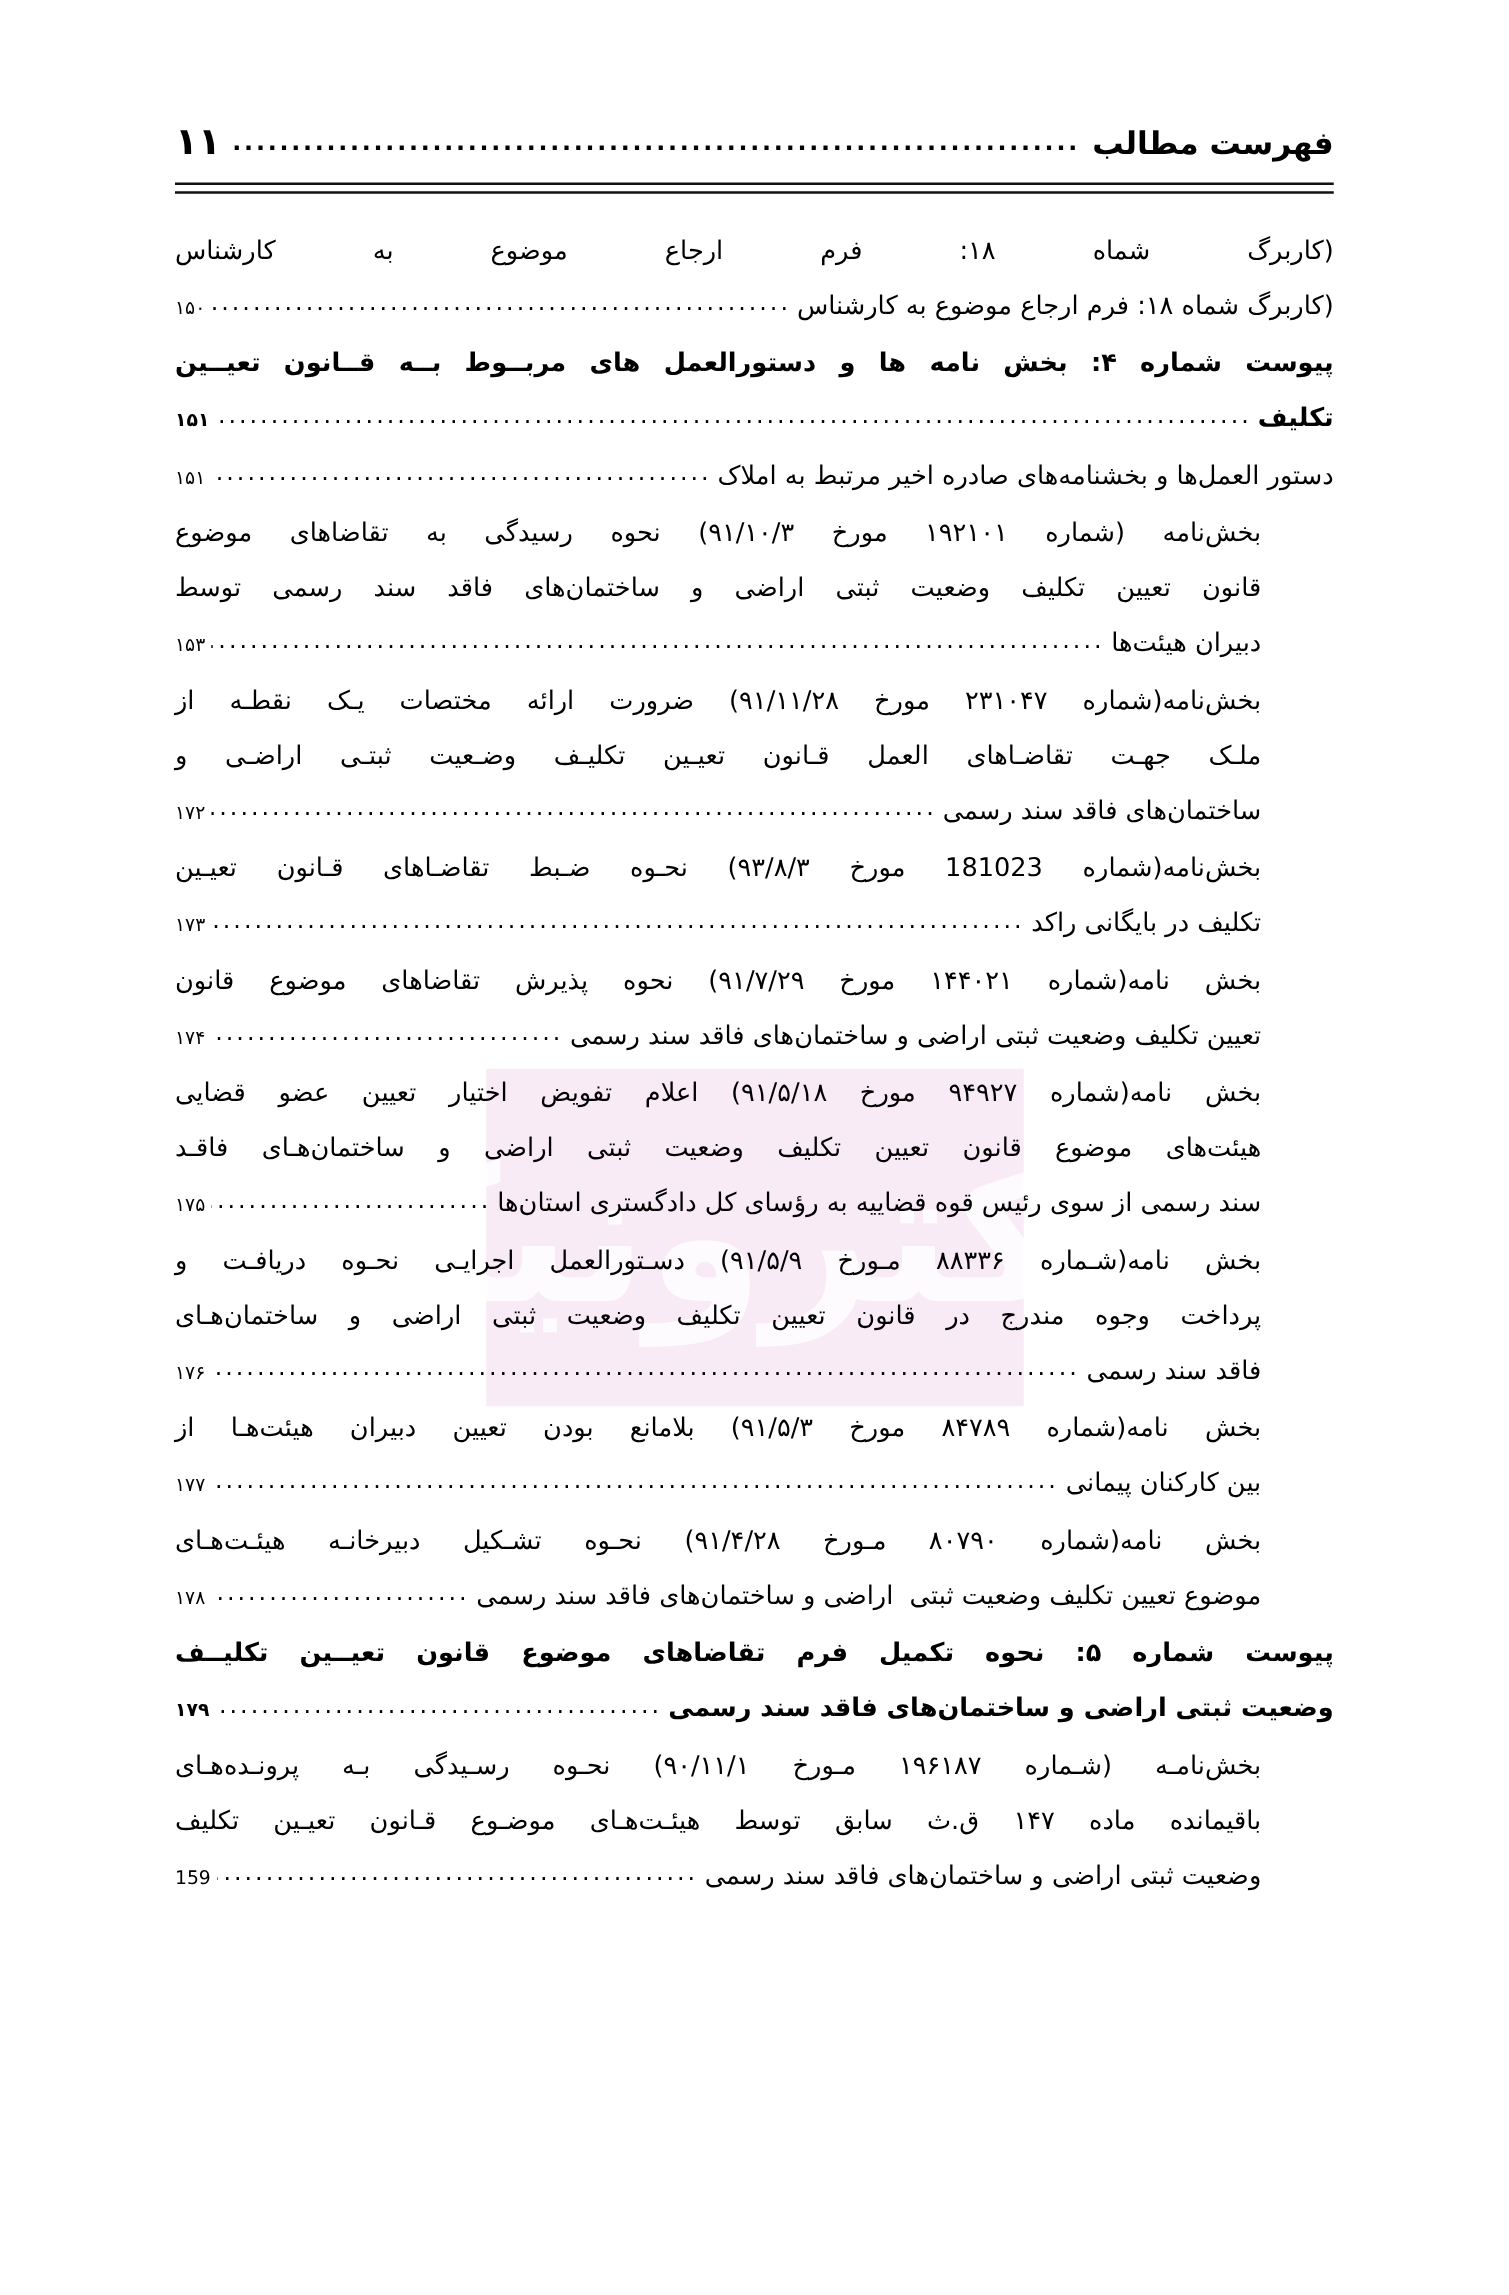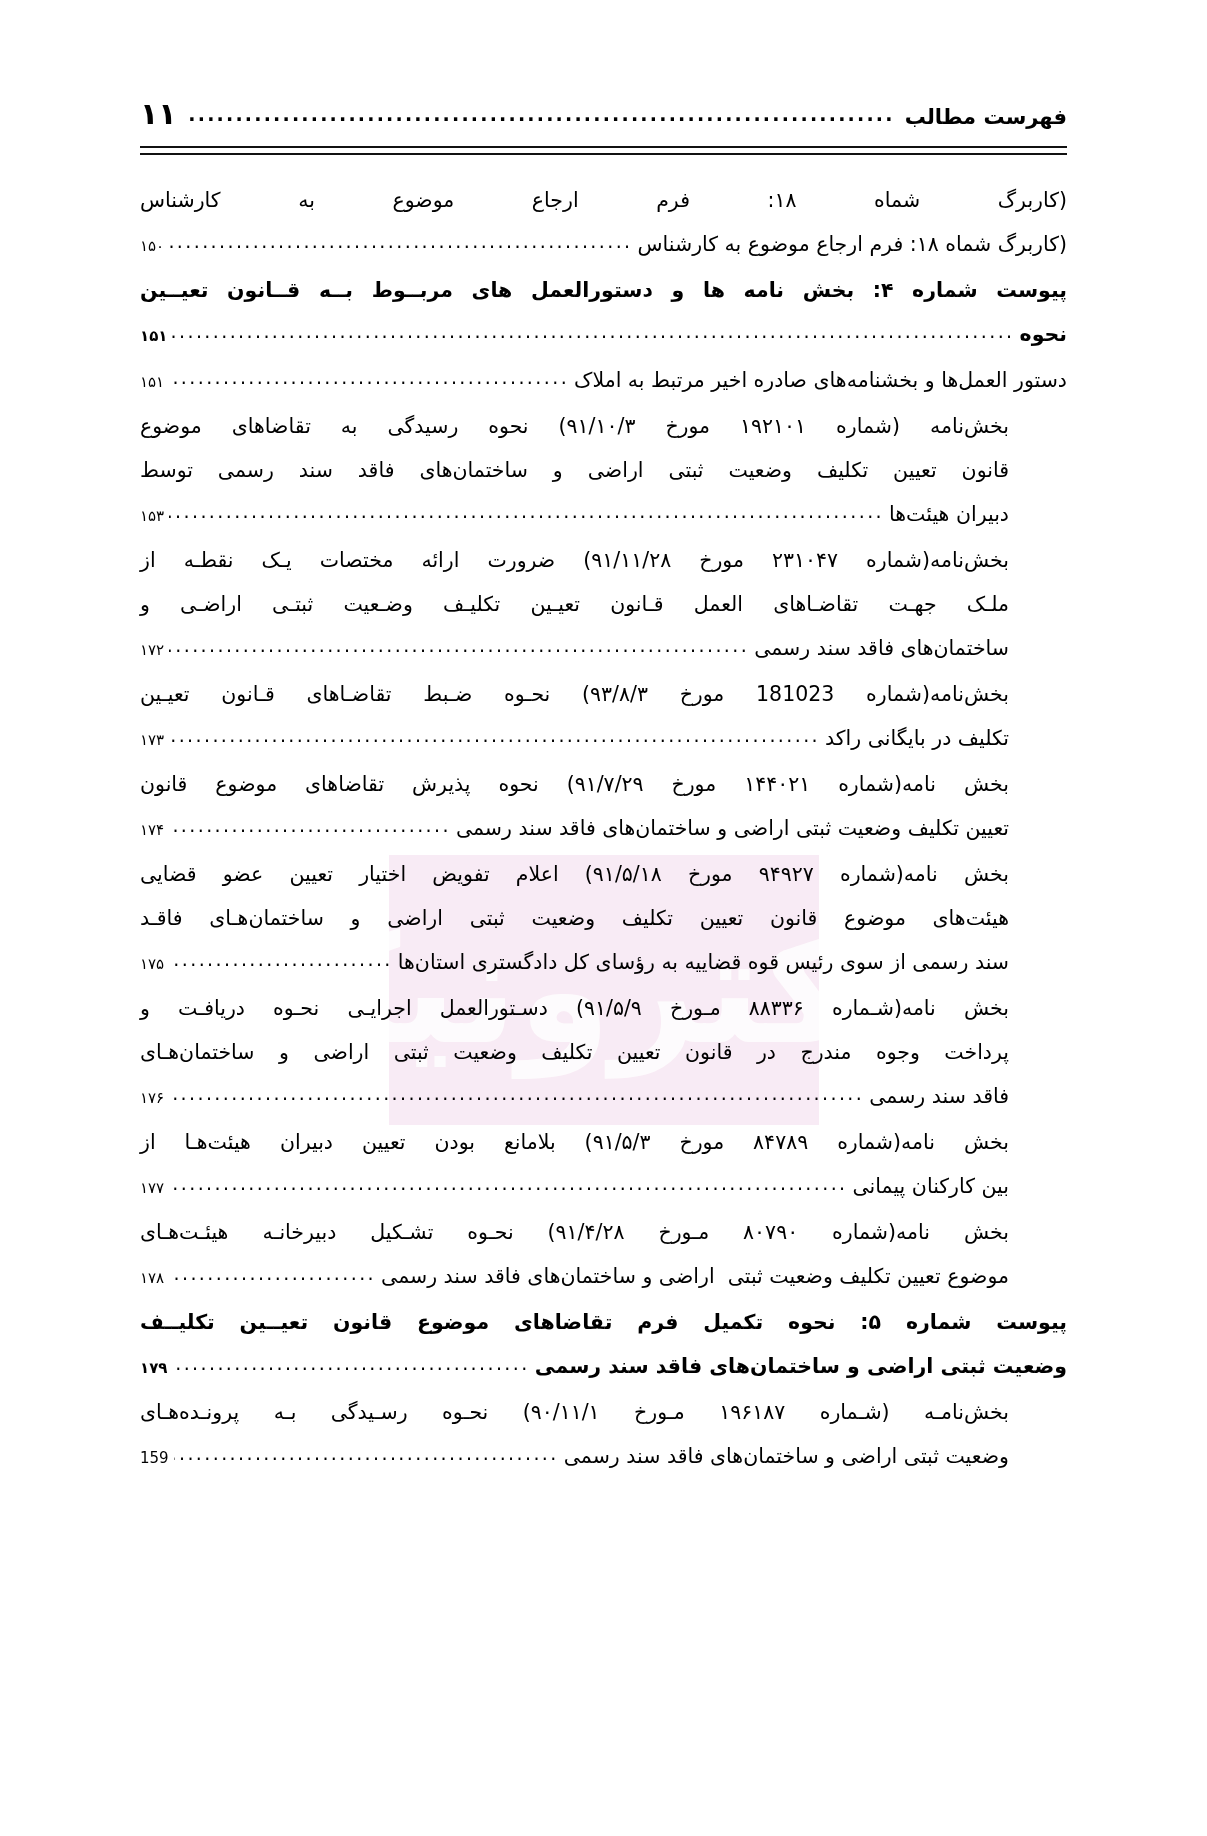--- a/index.html
+++ b/index.html
@@ -63,21 +63,21 @@
     flex-direction: row;
     align-items: baseline;
     direction: rtl;
     font-size: 21px;
     font-weight: 700;
     color: #000000;
     white-space: nowrap;
   }
   .header-title {
     font-weight: 700;
-    font-size: 21px;
+    font-size: 25px;
     padding-left: 6px;
   }
   .header-leader {
     flex: 1 1 auto;
     overflow: hidden;
     white-space: nowrap;
     color: #000;
     font-size: 19px;
     letter-spacing: 2.2px;
     margin: 0 4px;
@@ -190,21 +190,21 @@
         <div class="wrap-line">(کاربرگ شماه ۱۸: فرم ارجاع موضوع به کارشناس</div>
         <div class="leader-line">
           <span class="tail">(کاربرگ شماه ۱۸: فرم ارجاع موضوع به کارشناس</span>
           <span class="dots">...........................................................................................................................................................................................</span>
           <span class="pgnum">۱۵۰</span>
         </div>
       </div>
       <div class="toc-entry bold">
         <div class="wrap-line bold">پیوست شماره ۴: بخش نامه ها و دستورالعمل های مربــوط بــه قــانون تعیــین</div>
         <div class="leader-line bold">
-          <span class="tail">نحوه</span>
+          <span class="tail">تکلیف</span>
           <span class="dots">...........................................................................................................................................................................................</span>
           <span class="pgnum">۱۵۱</span>
         </div>
       </div>
       <div class="toc-entry normal">
         <div class="leader-line">
           <span class="tail">دستور العمل‌ها و بخشنامه‌های صادره اخیر مرتبط به املاک</span>
           <span class="dots">...........................................................................................................................................................................................</span>
           <span class="pgnum">۱۵۱</span>
         </div>
@@ -280,20 +280,21 @@
       <div class="toc-entry bold">
         <div class="wrap-line bold">پیوست شماره ۵: نحوه تکمیل فرم تقاضاهای موضوع قانون تعیــین تکلیــف</div>
         <div class="leader-line bold">
           <span class="tail">وضعیت ثبتی اراضی و ساختمان‌های فاقد سند رسمی</span>
           <span class="dots">...........................................................................................................................................................................................</span>
           <span class="pgnum">۱۷۹</span>
         </div>
       </div>
       <div class="toc-entry normal indent">
         <div class="wrap-line">بخش‌نامـه (شـماره ۱۹۶۱۸۷ مـورخ ۹۰/۱۱/۱) نحـوه رسـیدگی بـه پرونـده‌هـای</div>
+        <div class="wrap-line">باقیمانده ماده ۱۴۷ ق.ث سابق توسط هیئـت‌هـای موضـوع قـانون تعیـین تکلیف</div>
         <div class="leader-line">
           <span class="tail">وضعیت ثبتی اراضی و ساختمان‌های فاقد سند رسمی</span>
           <span class="dots">...........................................................................................................................................................................................</span>
           <span class="pgnum">159</span>
         </div>
       </div>
     </div>
 
 </div>
 

